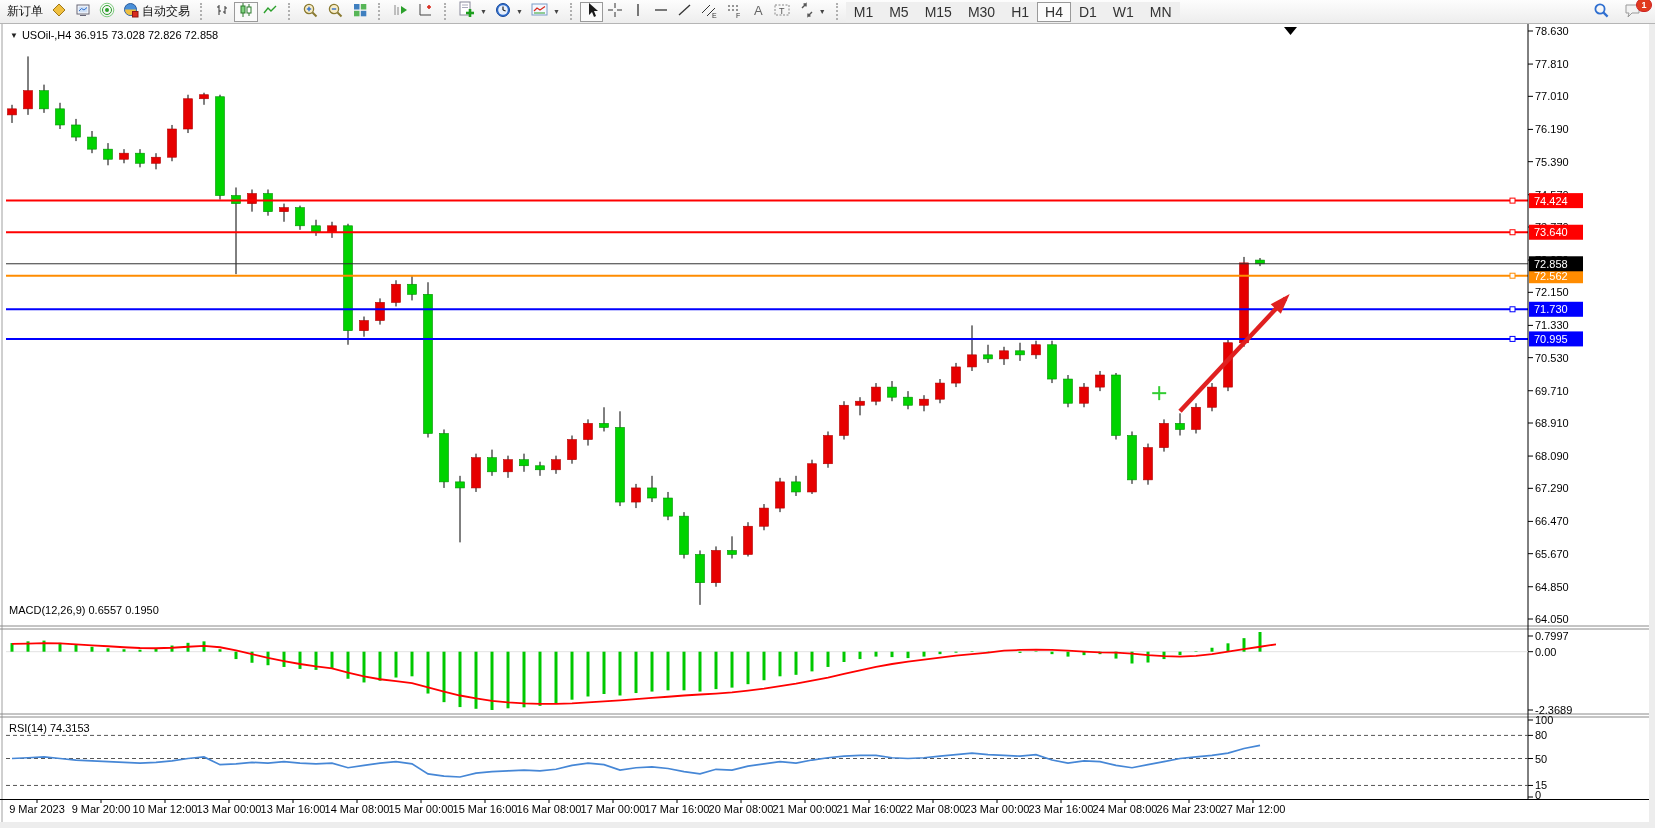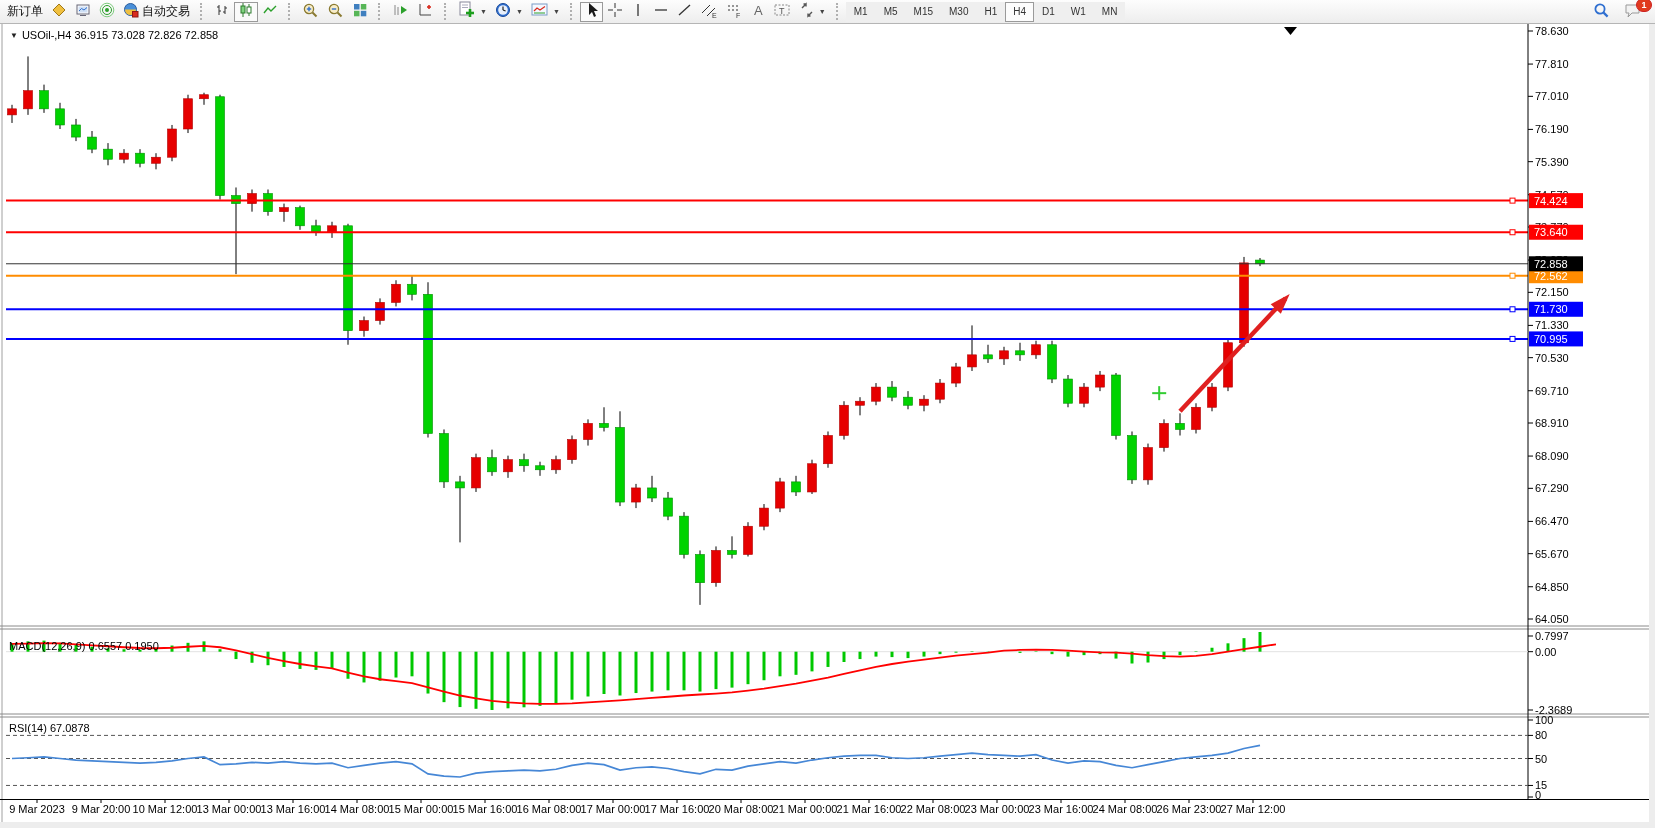--- a/index.html
+++ b/index.html
@@ -9,34 +9,34 @@
   .toolbar{position:absolute;top:0;left:0;width:1655px;height:24px;z-index:20;
            background:linear-gradient(#fdfdfd,#ededed);border-bottom:1px solid #b5b5b5;
            display:flex;align-items:center;padding:0 3px;box-sizing:border-box}
   .tbtn{height:20px;min-width:22px;display:flex;align-items:center;justify-content:center;
         border:1px solid transparent;background:transparent;padding:0 3px;gap:3px;
         font-size:12px;color:#111;box-sizing:border-box;cursor:default}
   .tbtn.pressed{background:#fafafa;border:1px solid #9a9a9a}
   .tbtn .cjk{font-size:12px;white-space:nowrap}
   .caret{font-size:7px;color:#444;margin-left:1px}
   .sep{width:3px;height:17px;border-left:2px dotted #b0b0b0;margin:0 5px 0 6px}
-  .tf{font-size:10px;color:#333;padding:0 7px;height:20px;display:flex;align-items:center;
+  .tf{font-size:14px;color:#333;padding:0 7px;height:20px;display:flex;align-items:center;
       border:1px solid transparent}
   .tf.pressed{background:#fcfcfc;border:1px solid #9a9a9a}
   .right-tools{margin-left:auto;display:flex;align-items:center;gap:6px;padding-right:6px}
   .chat-wrap{position:relative}
   .badge{position:absolute;top:-4px;right:-6px;background:#e03a1e;color:#fff;border-radius:8px;
          font-size:9px;line-height:12px;min-width:12px;text-align:center;font-weight:bold;
          border:1px solid #c22;padding:0 1px}
   
   #chart{position:absolute;top:0;left:0;z-index:1}
   .overlay{position:absolute;z-index:5;font-size:11px;color:#000;white-space:nowrap}
   #title-overlay{left:10px;top:29px;display:flex;align-items:center;gap:4px}
   #title-overlay .tri{font-size:8px;color:#222}
-  #macd-label{left:9px;top:640px}
+  #macd-label{left:9px;top:604px}
   #rsi-label{left:9px;top:722px}
 </style>
 </head>
 <body>
 
 <div class="toolbar">
   <button class="tbtn">
     <span class="cjk">新订单</span>
   </button>
   <button class="tbtn">
@@ -644,13 +644,13 @@
       <line x1="1253" y1="799" x2="1253" y2="803" stroke="#000"></line>
       <text x="1253" y="813" text-anchor="middle">27 Mar 12:00</text>
     </g>
   </svg>
 
 <div class="overlay" id="title-overlay">
   <span class="tri">▼</span>
   <span>USOil-,H4  36.915 73.028 72.826 72.858</span>
 </div>
 <div class="overlay" id="macd-label">MACD(12,26,9) 0.6557 0.1950</div>
-<div class="overlay" id="rsi-label">RSI(14) 67.0878</div>
+<div class="overlay" id="rsi-label">RSI(14) 74.3153</div>
 
 </body></html>

